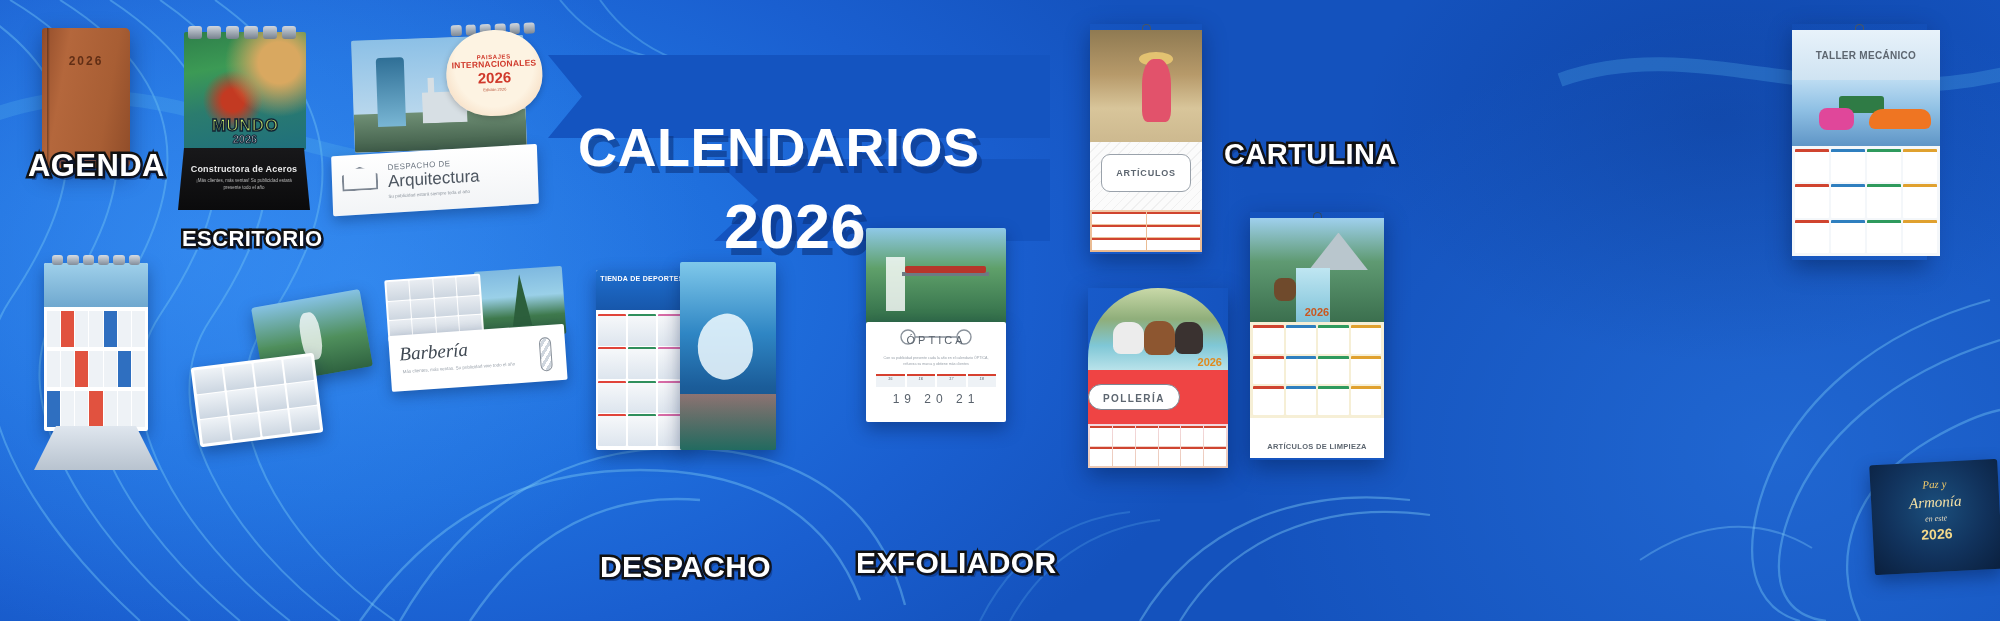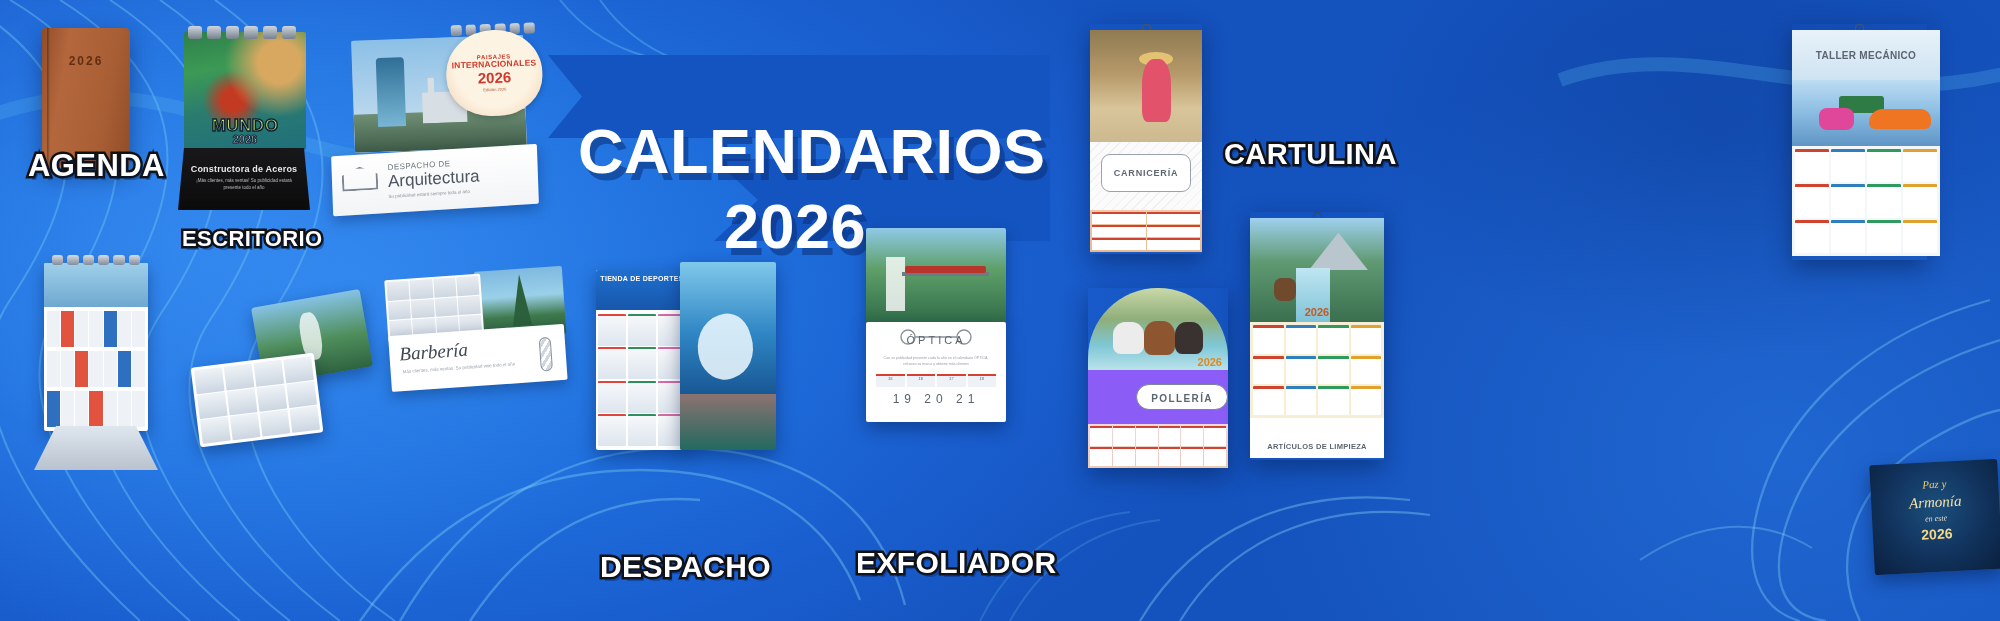--- a/index.html
+++ b/index.html
@@ -46,21 +46,21 @@
   .ribbon-2 {
     left:166px; top:104px; width:336px; height:82px;
     clip-path:polygon(0 0, 336px 0, 336px 82px, 0 82px, 44px 41px);
   }
   .title-text {
     position:absolute; left:0; top:0; width:560px;
     color:#ffffff; font-weight:900; letter-spacing:.5px;
     text-shadow:5px 7px 0 rgba(10,48,120,.55);
     white-space:nowrap; line-height:1;
   }
-  .title-main { font-size:63px; left:30px; top:65px; }
+  .title-main { font-size:54px; left:30px; top:65px; }
   .title-year { font-size:63px; left:176px; top:140px; }
 
   
   .cat-label {
     position:absolute; color:#fff; font-weight:900; line-height:1;
     white-space:nowrap; letter-spacing:.4px;
     -webkit-text-stroke:5px #111;
     paint-order:stroke fill;
     text-shadow:3px 4px 0 rgba(5,30,85,.35);
   }
@@ -307,22 +307,22 @@
   .cart-poll{ left:1088px; top:288px; width:140px; height:180px; }
   .cart-poll .arch{
     position:absolute;left:0;top:0;width:140px;height:82px;border-radius:70px 70px 0 0;overflow:hidden;
     background:linear-gradient(180deg,#c9d9a8 0%,#8fae7a 38%,#7fc7d6 70%,#b9e2ea 100%);
   }
   .cart-poll .arch .h1{position:absolute;left:18%;top:42%;width:22%;height:38%;background:#ececec;border-radius:40% 40% 25% 25%;}
   .cart-poll .arch .h2{position:absolute;left:40%;top:40%;width:22%;height:42%;background:#8d5630;border-radius:40% 40% 25% 25%;}
   .cart-poll .arch .h3{position:absolute;left:62%;top:42%;width:20%;height:38%;background:#3a3230;border-radius:40% 40% 25% 25%;}
   .cart-poll .yr{position:absolute;right:6px;top:68px;font-size:11px;font-weight:900;color:#e08a1e;}
   .cart-poll .wt{
-    position:absolute;left:0;top:82px;width:140px;height:54px;background:#8b5cf6;
-    display:flex;align-items:center;justify-content:flex-end;
+    position:absolute;left:0;top:82px;width:140px;height:54px;background:#ef4444;
+    display:flex;align-items:center;justify-content:flex-start;
   }
   .cart-poll .wt .pill{
     border:1.4px solid #7d8692;border-radius:14px;padding:3px 14px;background:#fff;
   }
   .cart-poll .wt .pill b{font-size:10px;color:#5d6670;letter-spacing:1.4px;font-weight:700;}
   .cart-poll .cal{position:absolute;left:0;top:136px;width:140px;height:44px;
     background:linear-gradient(180deg,#f3d9df,#ecc9b4);
     display:grid;grid-template-columns:repeat(6,1fr);gap:1px;padding:2px;}
   .cart-poll .cal i{background:#fff;border-top:2px solid #cf4430;}
   .cart-poll .hook{position:absolute;left:50%;top:2px;width:8px;height:6px;margin-left:-4px;border:1.4px solid #2f4a66;border-bottom:none;border-radius:5px 5px 0 0;}
@@ -612,21 +612,21 @@
   <div class="cat-label" style="left:856px; top:548px; font-size:30px;">EXFOLIADOR</div>
 
   <div class="prod cart-carn shadow-soft">
     <div class="hook"></div>
     <div class="ph">
       <div class="hat"></div>
         <div class="girl"></div>
     </div>
     <div class="wt">
       <div class="frame">
-          <b>CARNICERÍA</b>
+          <b>ARTÍCULOS</b>
         </div>
     </div>
     <div class="cal">
       <i></i>
         <i></i>
         <i></i>
         <i></i>
         <i></i>
         <i></i>
     </div>

